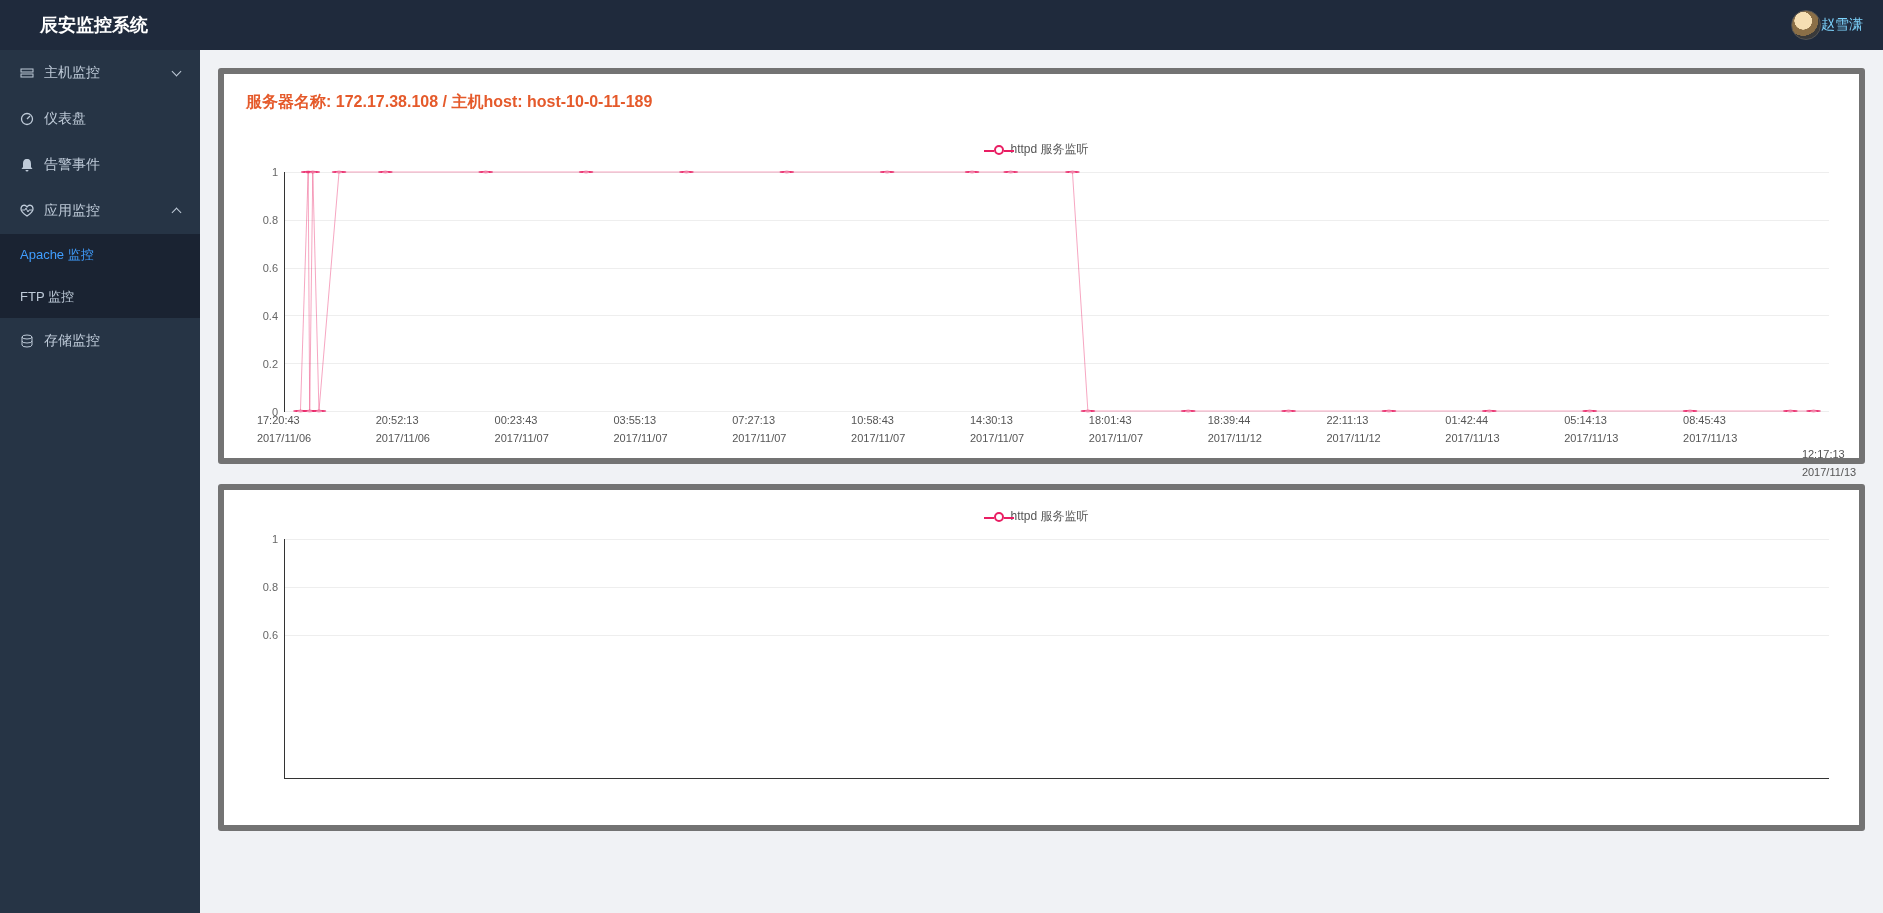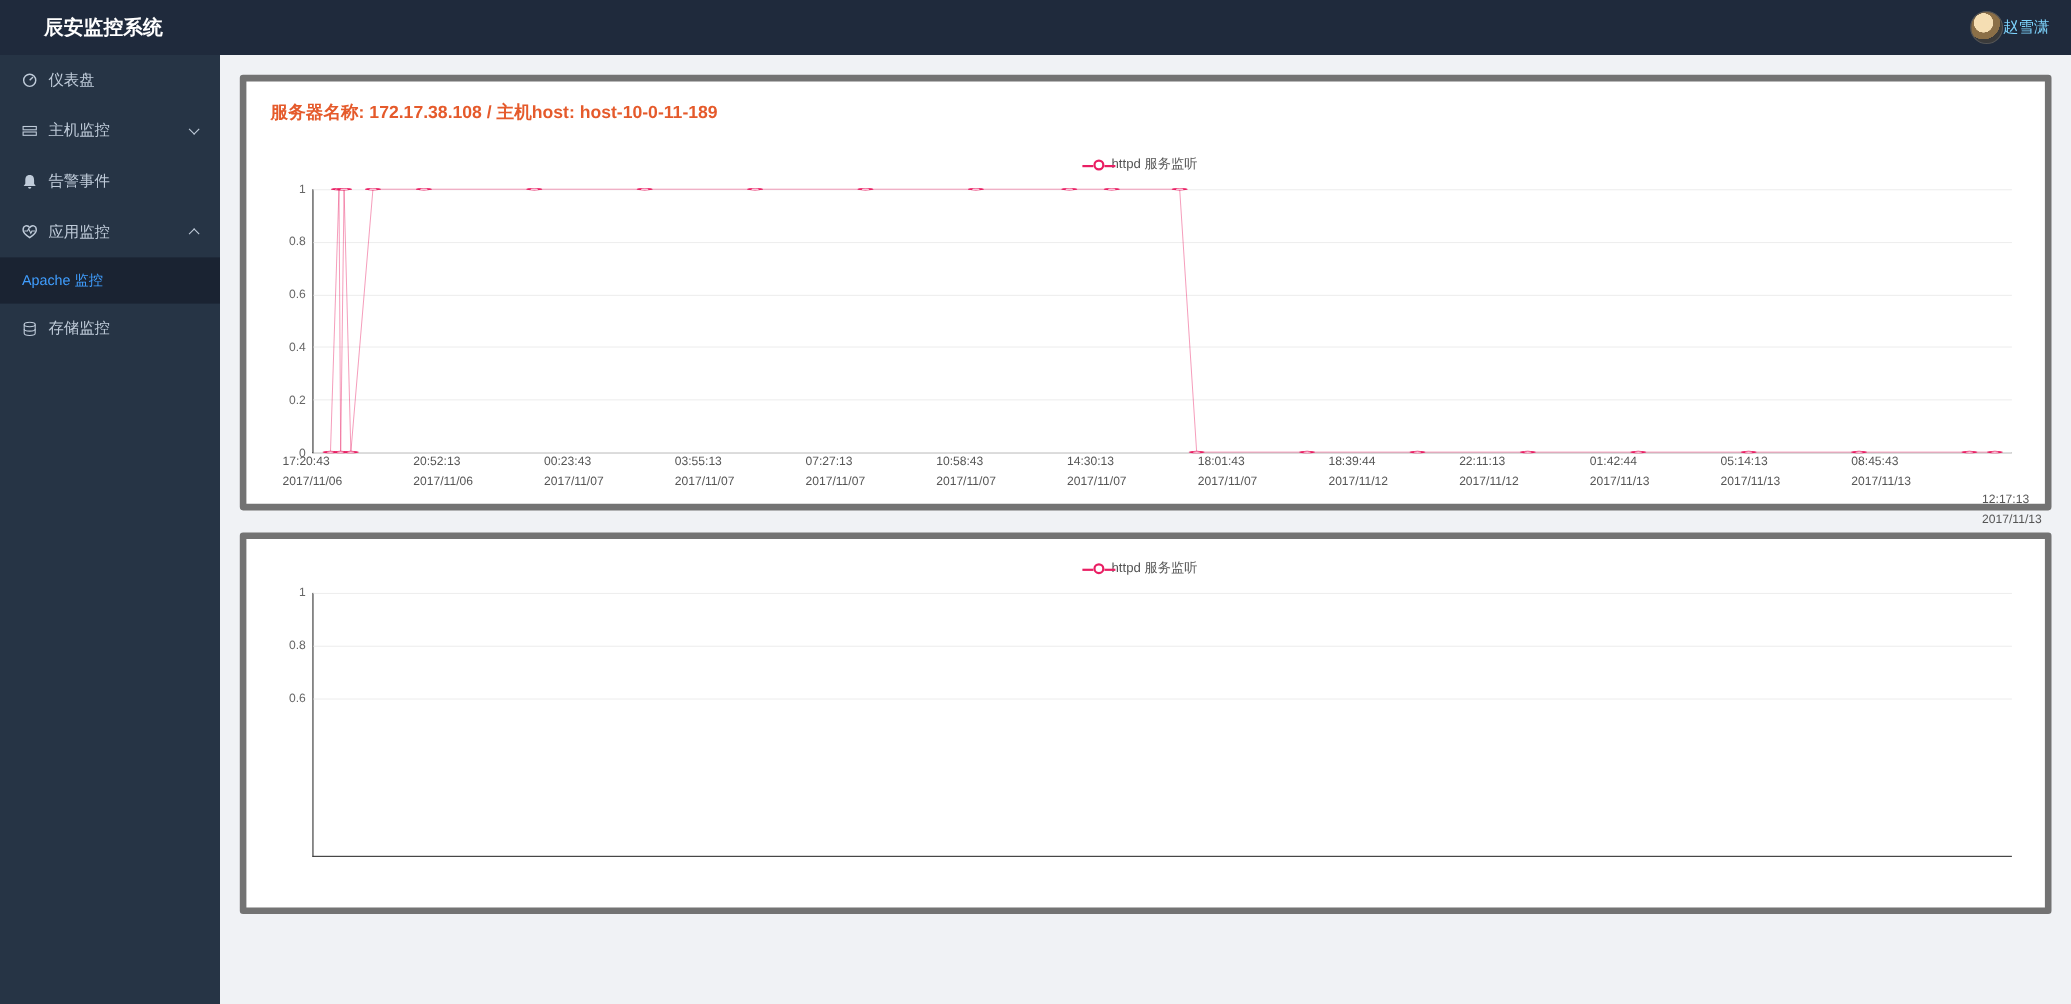--- a/index.html
+++ b/index.html
@@ -41,49 +41,50 @@
 <div class="header">
   <div class="brand">辰安监控系统</div>
   <div class="user-area">
     <span class="avatar"></span>
     <span>赵雪潇</span>
   </div>
 </div>
 
 <div class="layout">
   <div class="sidebar" id="sidebar">
+      <div class="menu-item has-arrow">
+        <svg class="icon" viewBox="0 0 14 14">
+          <rect x="1" y="3" width="12" height="3" fill="none" stroke="currentColor"></rect>
+          <rect x="1" y="8" width="12" height="3" fill="none" stroke="currentColor"></rect>
+        </svg>
+        <span>主机监控</span>
+      </div>
       <div class="menu-item">
         <svg class="icon" viewBox="0 0 14 14">
           <circle cx="7" cy="7" r="5.5" fill="none" stroke="currentColor" stroke-width="1.3"></circle>
           <path d="M7 7 L10 4" stroke="currentColor" stroke-width="1.3"></path>
         </svg>
         <span>仪表盘</span>
       </div>
-      <div class="menu-item has-arrow">
-        <svg class="icon" viewBox="0 0 14 14">
-          <rect x="1" y="3" width="12" height="3" fill="none" stroke="currentColor"></rect>
-          <rect x="1" y="8" width="12" height="3" fill="none" stroke="currentColor"></rect>
-        </svg>
-        <span>主机监控</span>
-      </div>
       <div class="menu-item">
         <svg class="icon" viewBox="0 0 14 14">
           <path d="M7 1 C4 1 3 3 3 6 L3 9 L1.5 11 L12.5 11 L11 9 L11 6 C11 3 10 1 7 1 Z M5.5 12 A1.5 1.5 0 0 0 8.5 12" fill="currentColor"></path>
         </svg>
         <span>告警事件</span>
       </div>
       <div class="menu-item has-arrow expanded">
         <svg class="icon" viewBox="0 0 14 14">
           <path d="M7 3 C5 0 1 1 1 5 C1 8 7 12 7 12 C7 12 13 8 13 5 C13 1 9 0 7 3 Z" fill="none" stroke="currentColor" stroke-width="1.3"></path>
           <path d="M2 6 L5 6 L6 4 L8 8 L9 6 L12 6" fill="none" stroke="currentColor"></path>
         </svg>
         <span>应用监控</span>
       </div>
       <div class="submenu">
         <div class="menu-item active">Apache 监控</div>
+        <div class="menu-item">FTP 监控</div>
       </div>
       <div class="menu-item">
         <svg class="icon" viewBox="0 0 14 14">
           <ellipse cx="7" cy="3" rx="5" ry="2" fill="none" stroke="currentColor"></ellipse>
           <path d="M2 3 L2 11 A5 2 0 0 0 12 11 L12 3" fill="none" stroke="currentColor"></path>
           <path d="M2 7 A5 2 0 0 0 12 7" fill="none" stroke="currentColor"></path>
         </svg>
         <span>存储监控</span>
       </div>
     </div>

